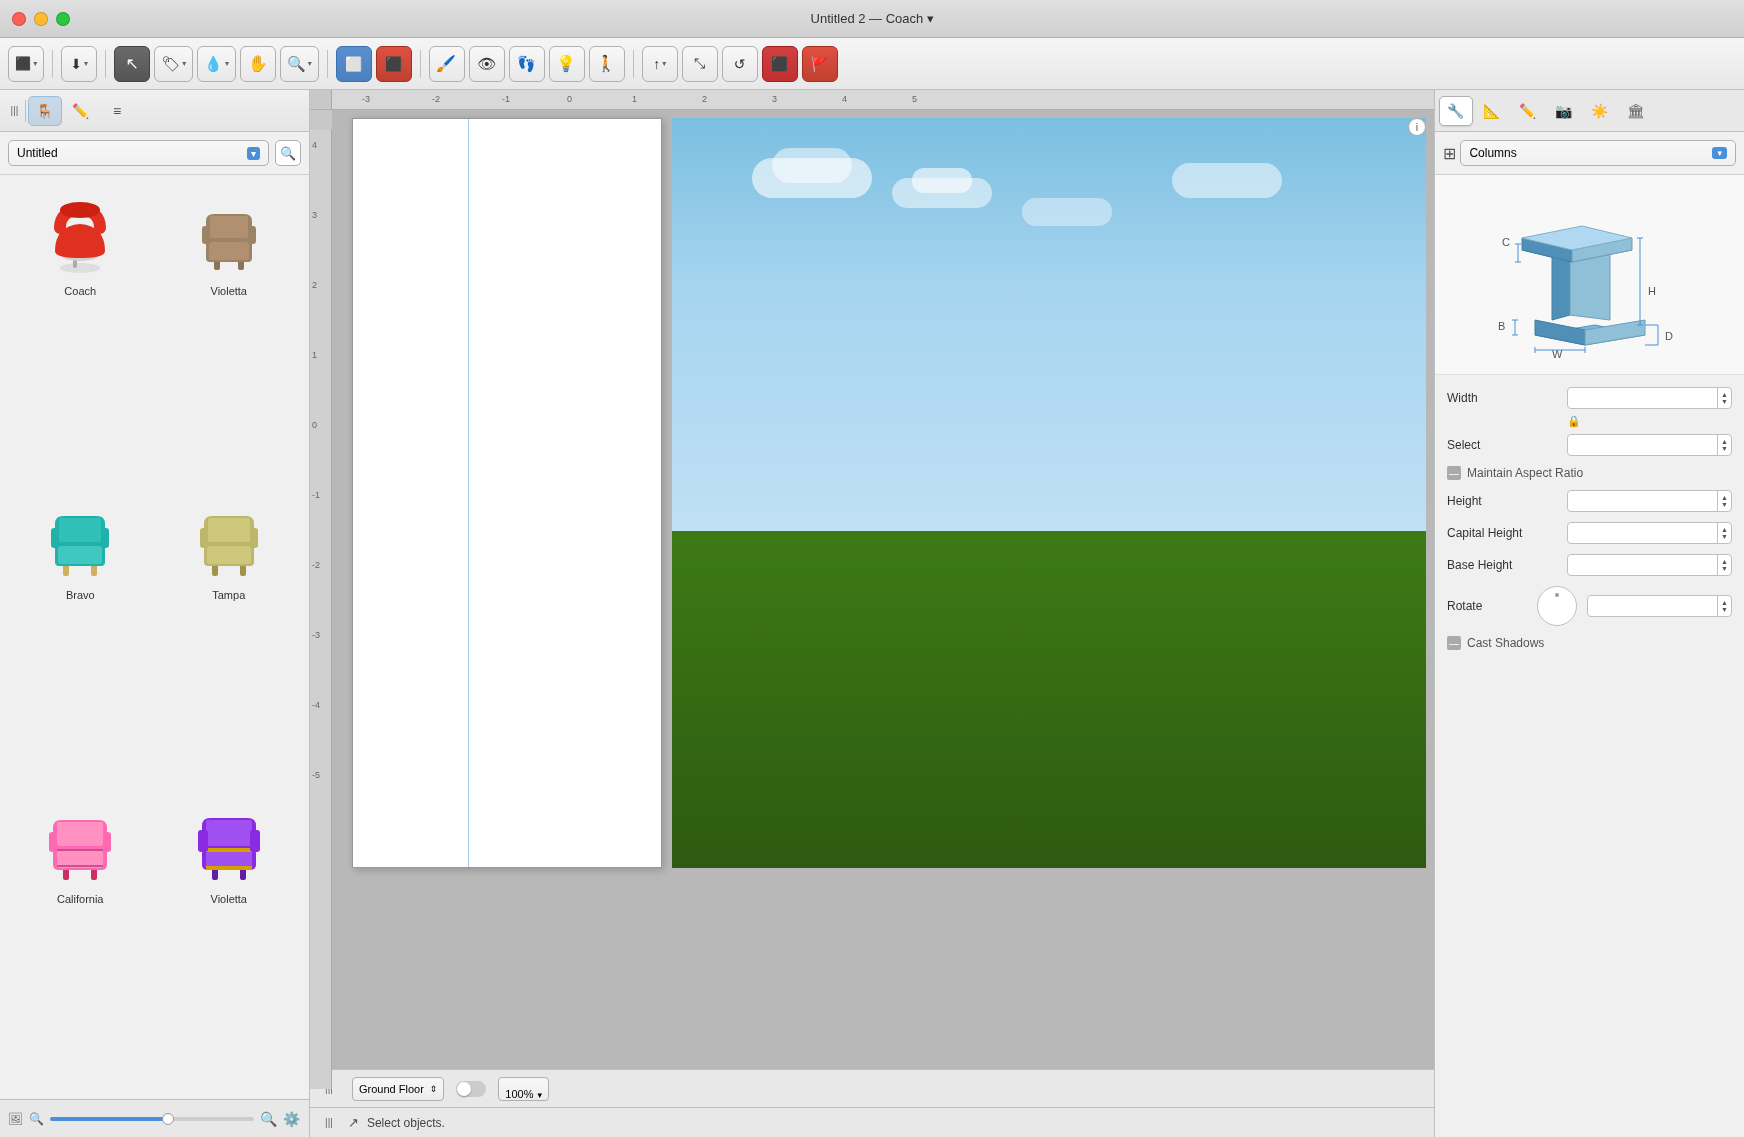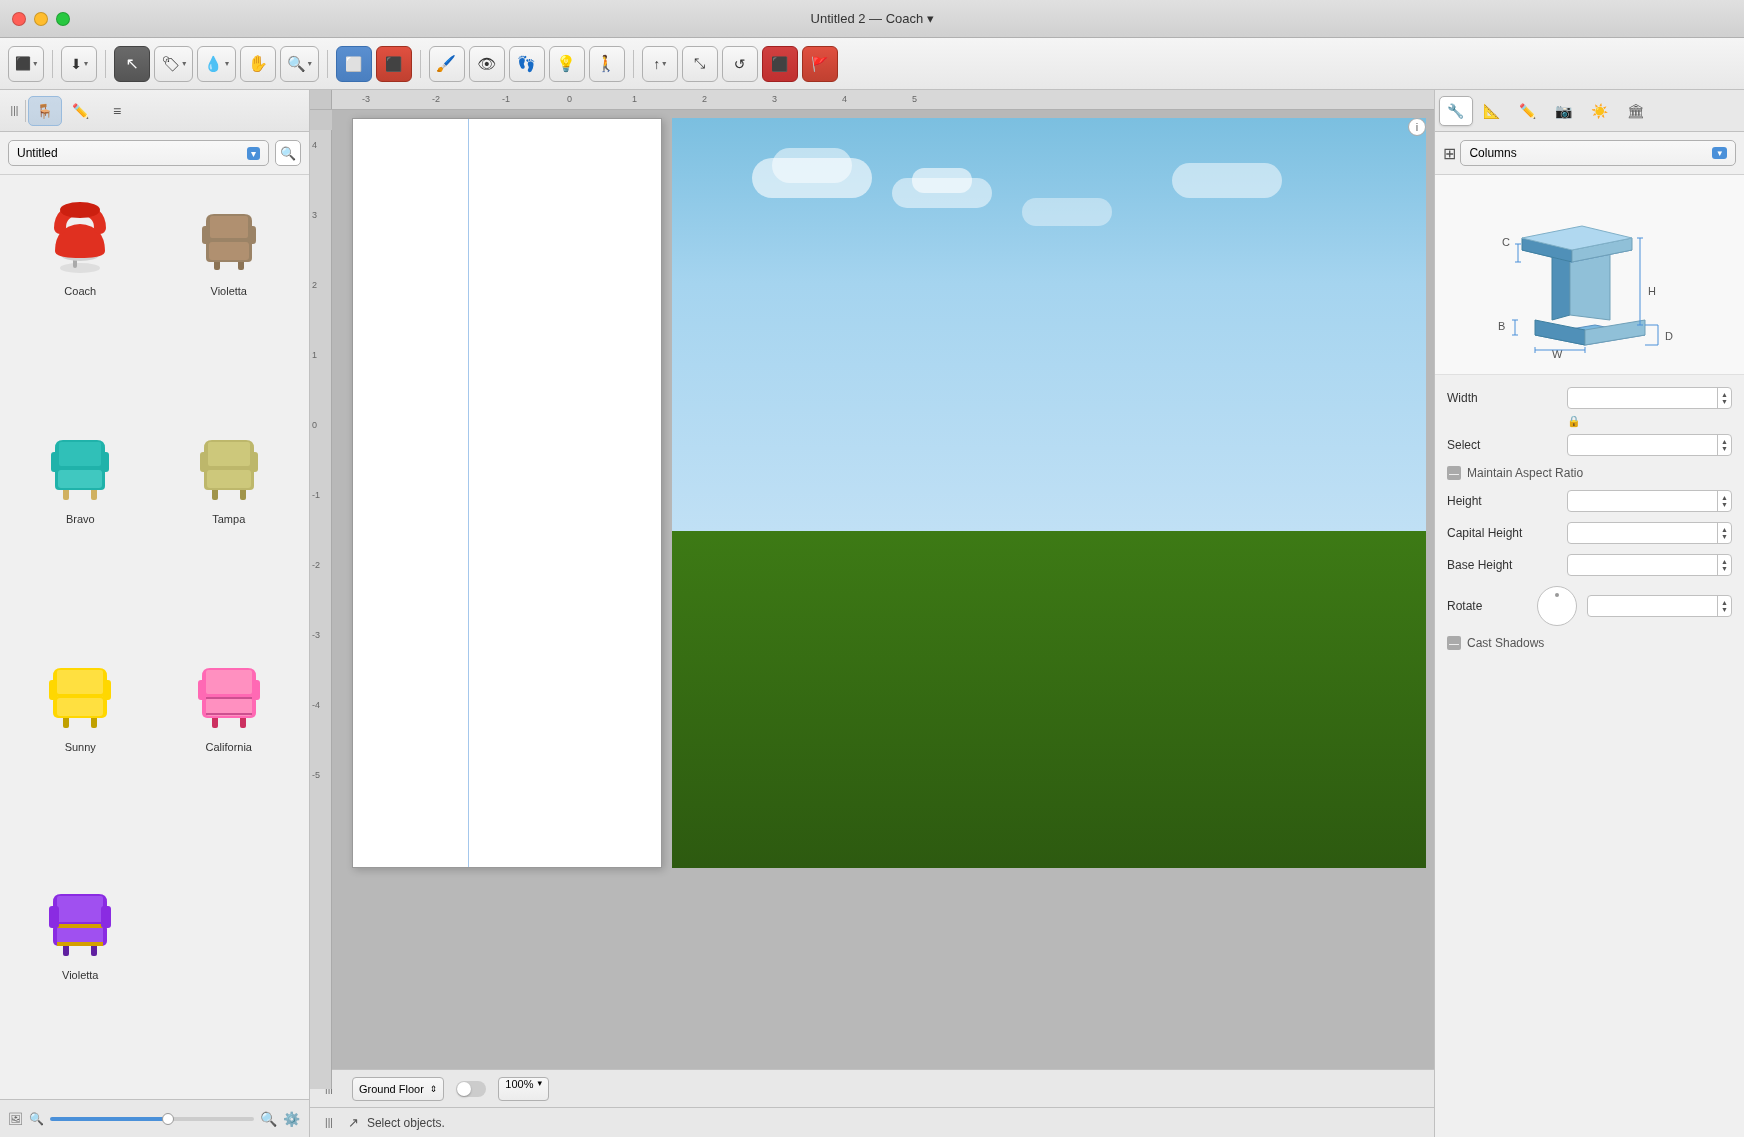--- a/index.html
+++ b/index.html
@@ -295,21 +295,21 @@
       left: 1px;
       box-shadow: 0 1px 2px rgba(0,0,0,0.3);
     }
     .zoom-pct {
       height: 24px;
       border-radius: 4px;
       border: 1px solid #b0b0b0;
       background: linear-gradient(to bottom, #f8f8f8, #ececec);
       padding: 0 6px;
       display: flex;
-      align-items: flex-start;
+      align-items: flex-end;
       gap: 4px;
       cursor: pointer;
       font-size: 11px;
     }
 
     
     #right-panel {
       width: 310px;
       background: #f0f0f0;
       border-left: 1px solid #c0c0c0;
@@ -700,35 +700,20 @@
             <rect x="23" y="46" width="44" height="18" fill="#cdc87b" rx="3"></rect>
             <path d="M20 44 L20 24 Q20 16 28 16 L62 16 Q70 16 70 24 L70 44Z" fill="#BDB76B"></path>
             <rect x="24" y="18" width="42" height="24" fill="#cdc87b" rx="2"></rect>
             <rect x="16" y="28" width="8" height="20" fill="#BDB76B" rx="3"></rect>
             <rect x="66" y="28" width="8" height="20" fill="#BDB76B" rx="3"></rect>
           </svg>
         </div>
         <span class="item-label">Tampa</span>
       </div>
 
-      <div class="item-cell">
-        <div class="item-img">
-          <svg width="90" height="80" viewBox="0 0 90 80">
-            <rect x="28" y="62" width="6" height="14" fill="#c0a000" rx="2"></rect>
-            <rect x="56" y="62" width="6" height="14" fill="#c0a000" rx="2"></rect>
-            <rect x="18" y="44" width="54" height="22" fill="#FFD700" rx="5"></rect>
-            <rect x="22" y="46" width="46" height="18" fill="#ffe040" rx="3"></rect>
-            <path d="M18 44 L18 24 Q18 16 26 16 L64 16 Q72 16 72 24 L72 44Z" fill="#FFD700"></path>
-            <rect x="22" y="18" width="46" height="24" fill="#ffe040" rx="2"></rect>
-            <rect x="14" y="28" width="8" height="20" fill="#FFD700" rx="3"></rect>
-            <rect x="68" y="28" width="8" height="20" fill="#FFD700" rx="3"></rect>
-          </svg>
-        </div>
-        <span class="item-label">Sunny</span>
-      </div>
 
       <div class="item-cell">
         <div class="item-img">
           <svg width="90" height="80" viewBox="0 0 90 80">
             <rect x="28" y="62" width="6" height="14" fill="#cc3060" rx="2"></rect>
             <rect x="56" y="62" width="6" height="14" fill="#cc3060" rx="2"></rect>
             <rect x="18" y="44" width="54" height="22" fill="#FF69B4" rx="5"></rect>
             <rect x="22" y="46" width="46" height="18" fill="#ff90c0" rx="3"></rect>
 
             <line x1="22" y1="46" x2="68" y2="46" stroke="#cc5090" stroke-width="2"></line>

